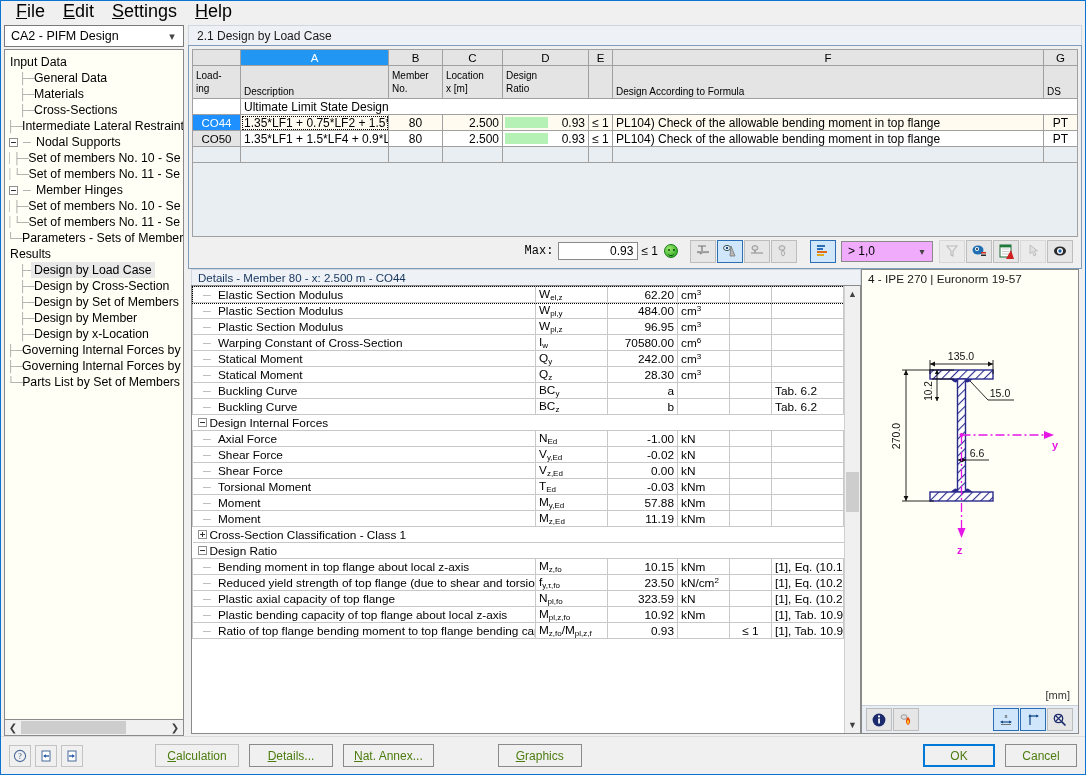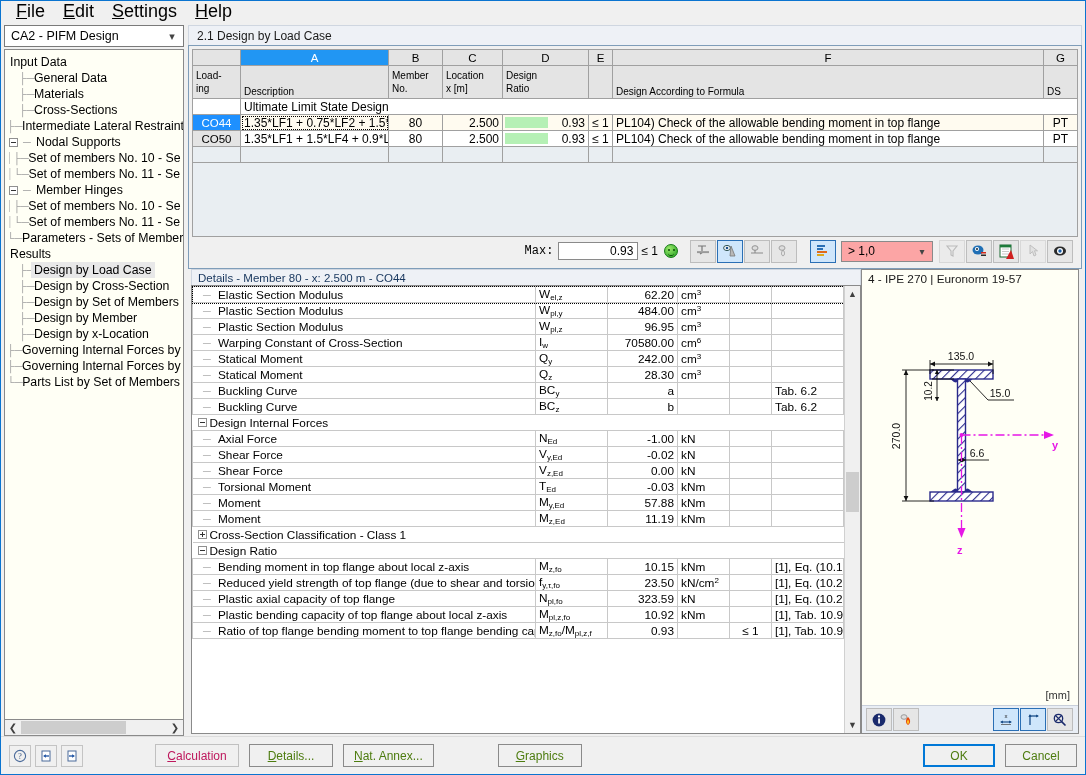--- a/index.html
+++ b/index.html
@@ -240,21 +240,21 @@
     display:inline-flex; align-items:center; justify-content:center;
     cursor:pointer;
     position:relative;
   }
   .tbtn.on { border:1px solid #2a6fb5; background:#cfe6fb; }
   .tbtn.dis { opacity:0.45; }
   .tgroup { display:flex; align-items:center; margin-left:12px; }
 
   .filtersel {
     width:92px; height:21px;
-    border:1px solid #8a8a8a; background:#fca5a5;
+    border:1px solid #8a8a8a; background:#f0abfc;
     display:flex; align-items:center; padding:0 2px 0 6px;
     font-size:12px; margin-left:4px; margin-right:6px;
   }
   .filtersel .lbl { flex:1; }
   .filtersel .chev { width:16px; text-align:center; font-size:10px; color:#444; }
 
   
   .detailsregion { flex:1; display:flex; min-height:0; padding:0 3px 2px 3px; }
 
   .detailspanel { flex:1; display:flex; flex-direction:column; min-width:0; }
@@ -352,21 +352,21 @@
   }
   .btn {
     height:23px; min-width:84px;
     border:1px solid #8a8a8a; background:#f0f0f0;
     font-size:12px; color:#4d7c0f;
     display:inline-flex; align-items:center; justify-content:center;
     cursor:pointer; padding:0 10px;
     font-family:"Liberation Sans", sans-serif;
   }
   .btn.primary { border:2px solid #0078d7; }
-  .btn.disabled { color:#be185d; background:#f0f0f0; border-color:#c0c0c0; cursor:default; }
+  .btn.disabled { color:#4d7c0f; background:#f0f0f0; border-color:#c0c0c0; cursor:default; }
   .btn u { text-decoration:underline; }
   .iconbtn {
     width:22px; height:22px; border:1px solid #c4c4c4;
     background:#f0f0f0; margin-right:4px;
     display:inline-flex; align-items:center; justify-content:center;
     cursor:pointer;
   }
   .statusbar {
     flex:0 0 26px;
     border-top:1px solid #c8c8c8;

